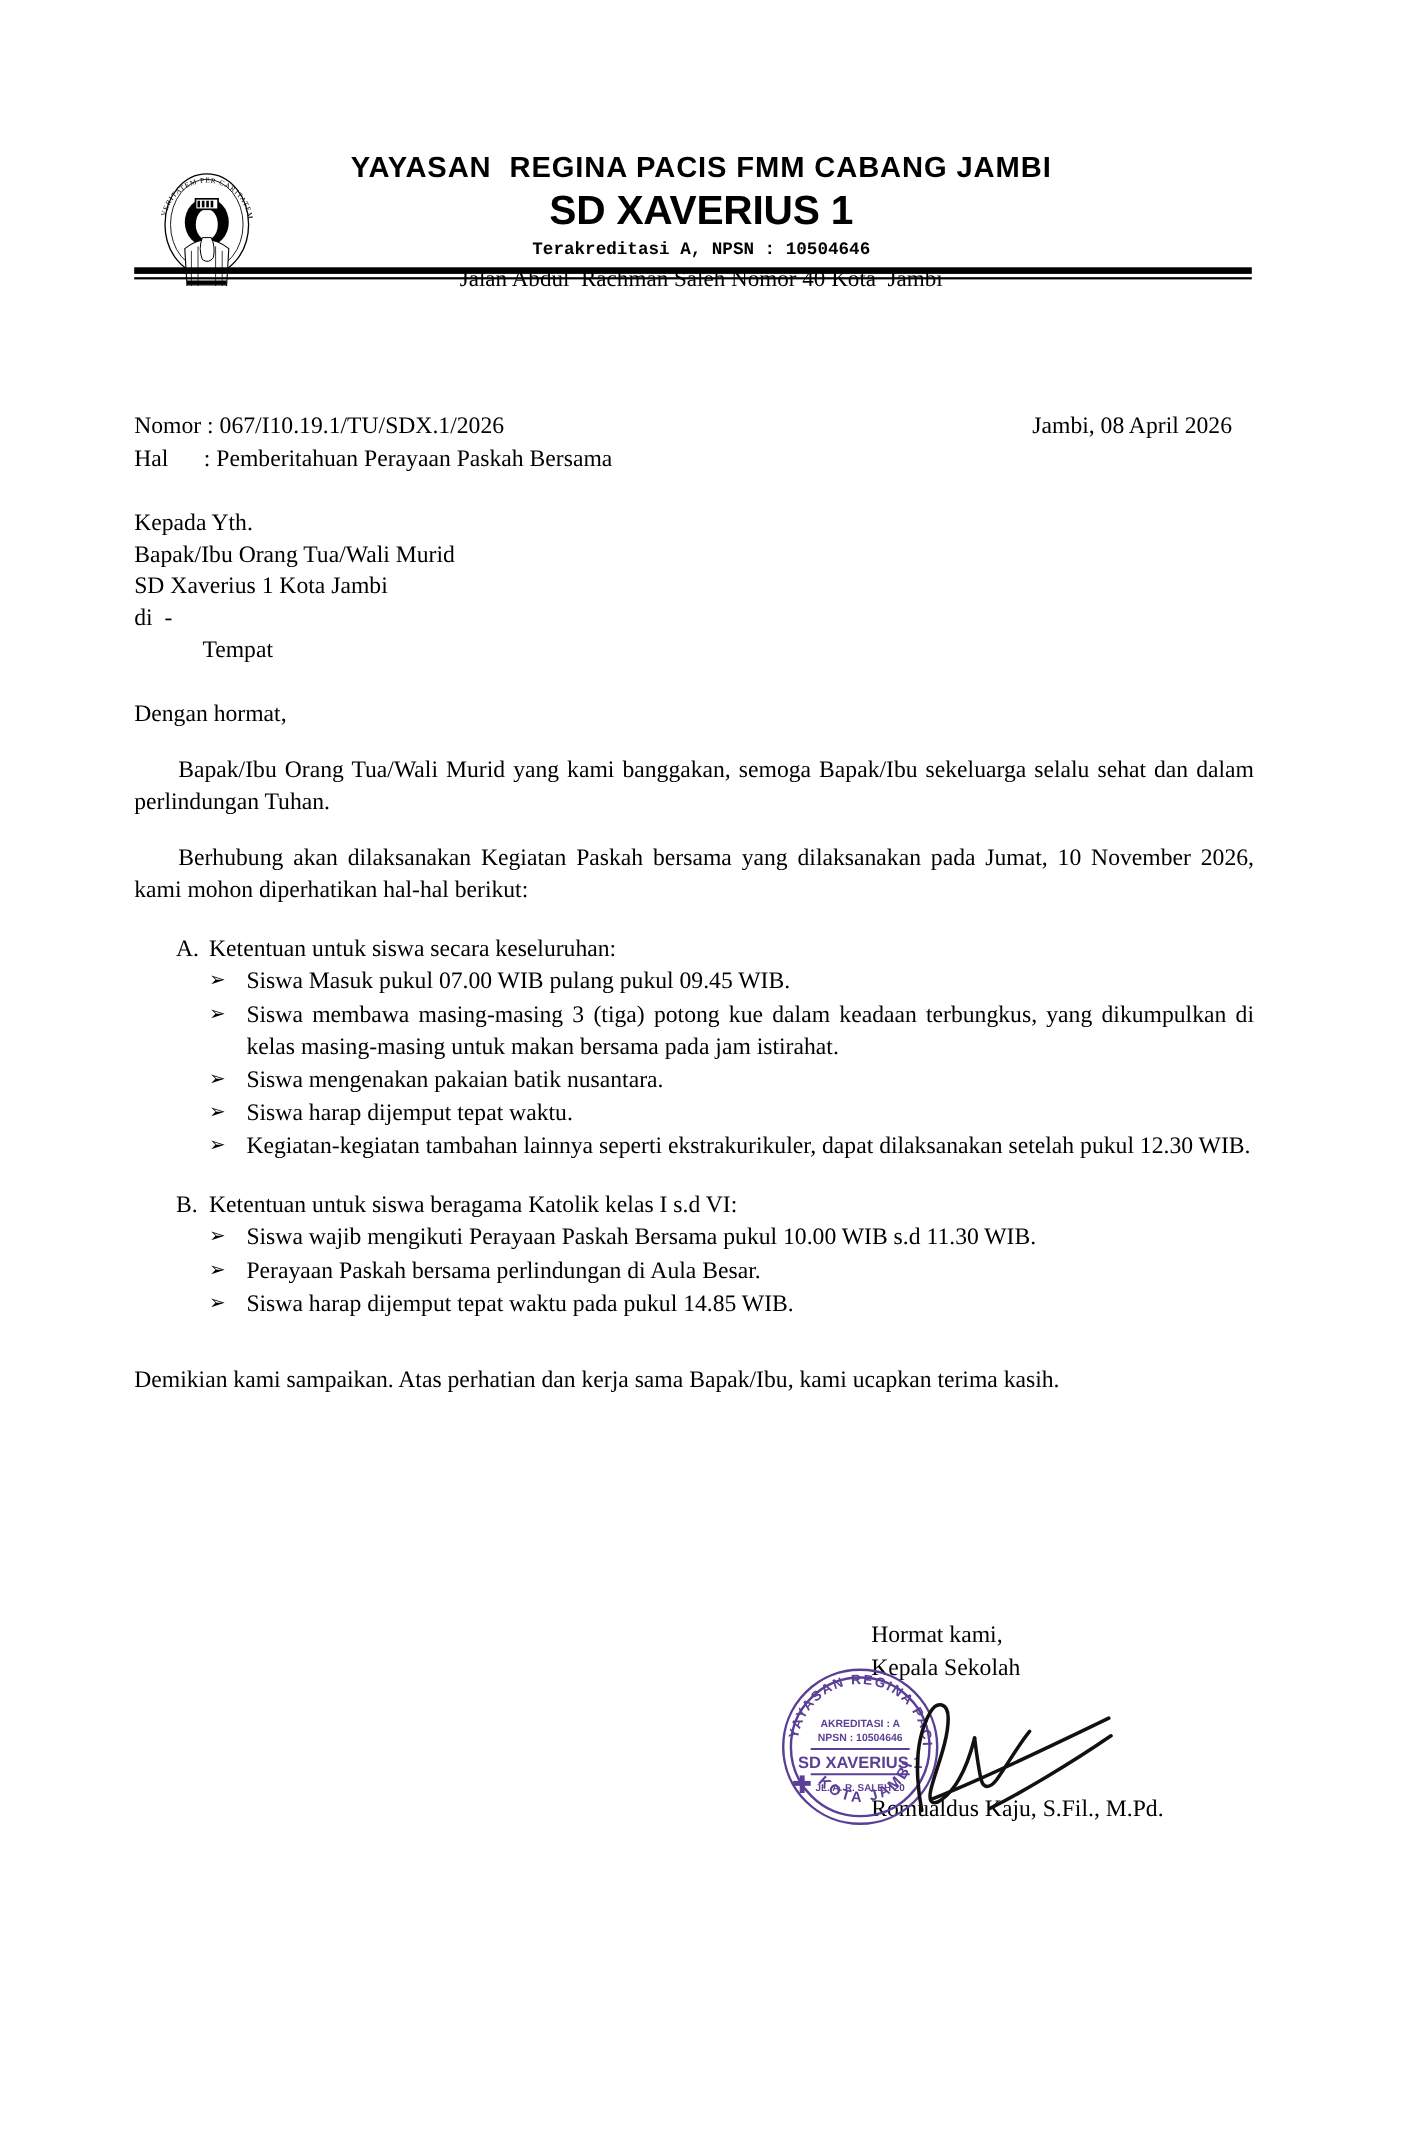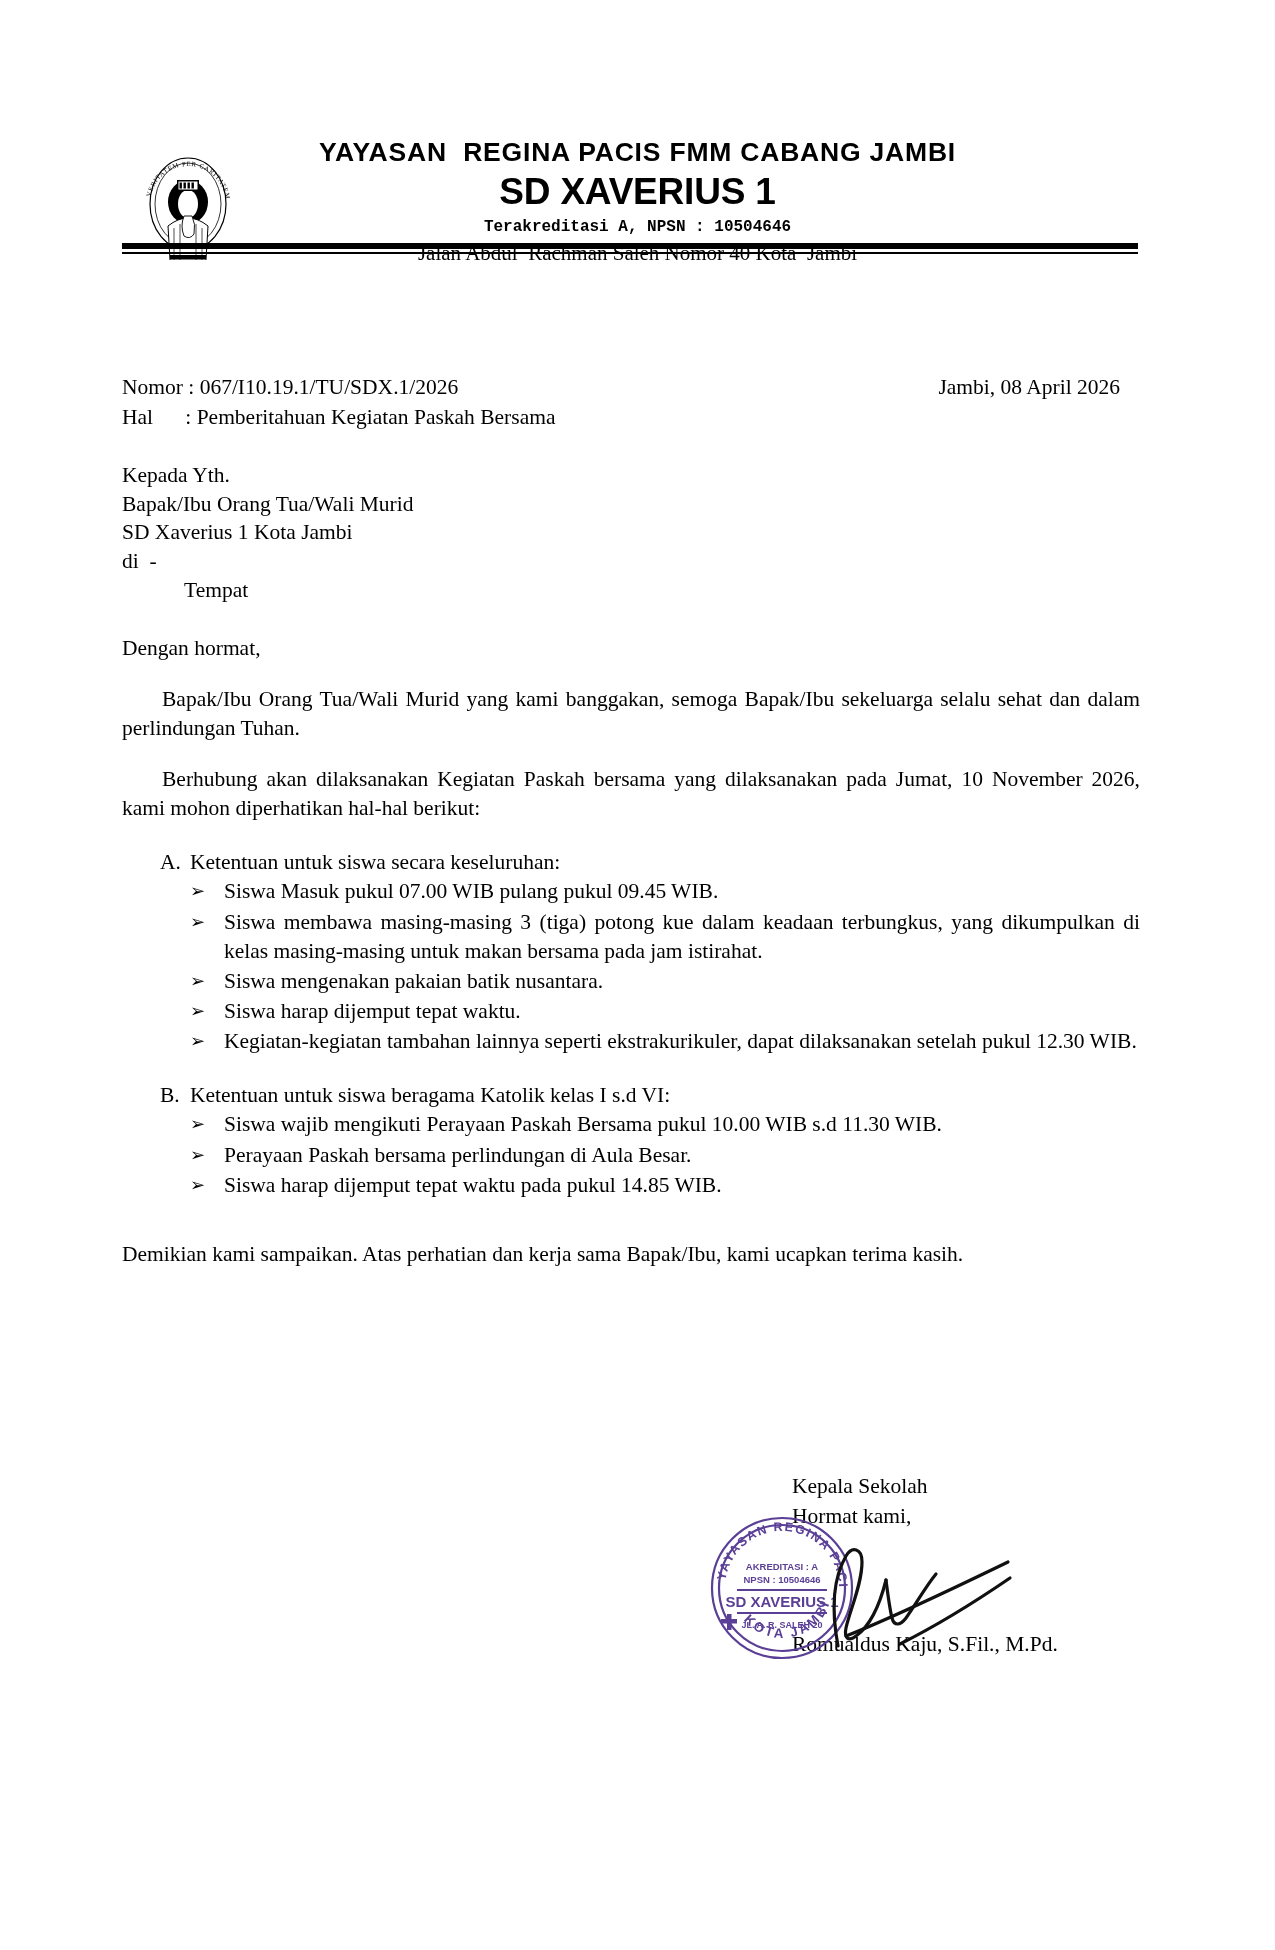--- a/index.html
+++ b/index.html
@@ -258,21 +258,21 @@
     <div class="rule-gap"></div>
     <div class="rule-thin"></div>
   </div>
 
   <div class="body-area">
 
     <div class="ref-row">
       <div class="ref-left">Nomor : 067/I10.19.1/TU/SDX.1/2026</div>
       <div class="ref-right">Jambi, 08 April 2026</div>
     </div>
-    <div class="hal-row">Hal      : Pemberitahuan Kegiatan Paskah Bersama</div>
+    <div class="hal-row">Hal      : Pemberitahuan Perayaan Paskah Bersama</div>
 
     <div class="addressee">
       <div>Kepada Yth.</div>
       <div>Bapak/Ibu Orang Tua/Wali Murid</div>
       <div>SD Xaverius 1 Kota Jambi</div>
       <div>di  -</div>
       <div class="tempat">Tempat</div>
     </div>
 
     <div class="salutation">Dengan hormat,</div>
@@ -326,22 +326,22 @@
         <li>
           <span class="bullet-mark">➢</span>
           <span class="bullet-text nojust">Siswa harap dijemput tepat waktu pada pukul 14.85 WIB.</span>
         </li>
       </ul>
     </div>
 
     <div class="closing">Demikian kami sampaikan. Atas perhatian dan kerja sama Bapak/Ibu, kami ucapkan terima kasih.</div>
 
     <div class="sign-block">
+      <div class="sign-line">Hormat kami,</div>
       <div class="sign-line">Kepala Sekolah</div>
-      <div class="sign-line">Hormat kami,</div>
       <div class="sign-name">Romualdus Kaju, S.Fil., M.Pd.</div>
     </div>
 
     <div class="stamp">
       <svg viewBox="0 0 150 150" width="150" height="150" aria-hidden="true">
         <defs>
           <path id="stampTop" d="M 18 75 A 57 57 0 0 1 132 75"></path>
           <path id="stampBot" d="M 25 75 A 50 50 0 0 0 125 75"></path>
         </defs>
         <g fill="none" stroke="#5b3f96" stroke-width="2.2">

